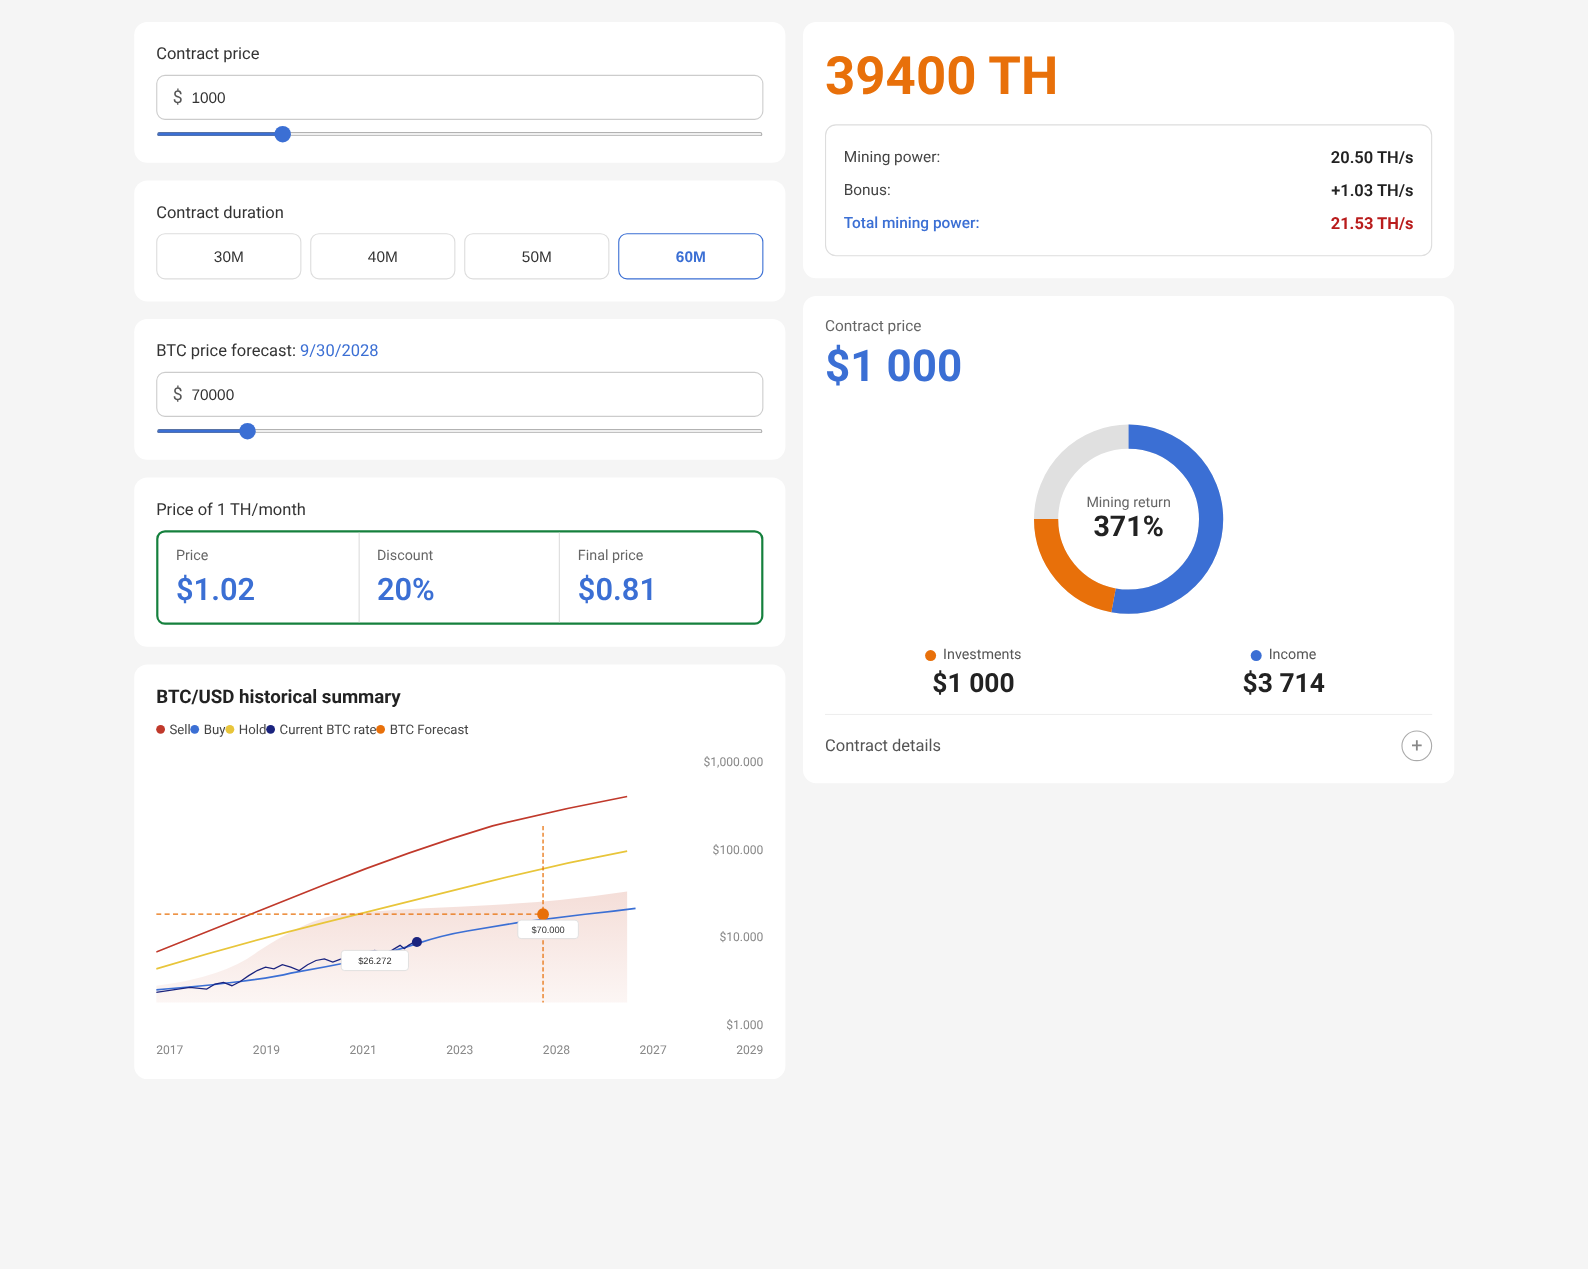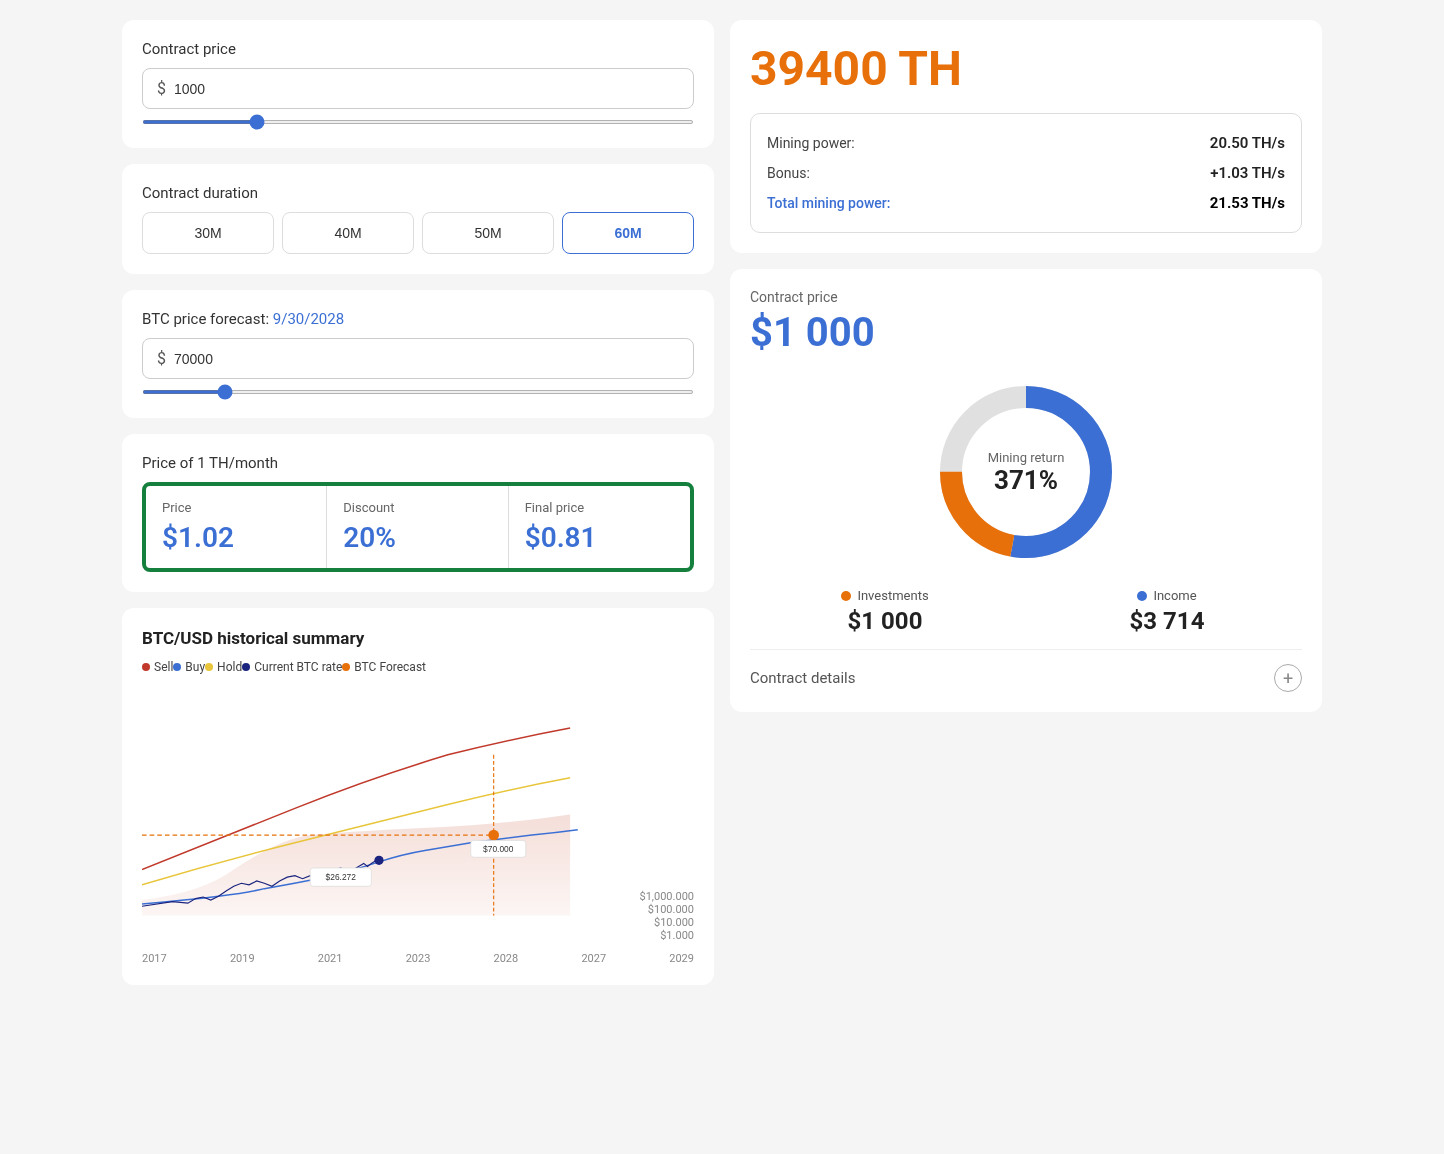--- a/index.html
+++ b/index.html
@@ -101,21 +101,21 @@
     .forecast-label a {
       color: #3b6fd4;
       text-decoration: none;
     }
 
     
     .th-price-grid {
       display: grid;
       grid-template-columns: repeat(3, 1fr);
       gap: 0;
-      border: 4px solid #15803d;
+      border: 2px solid #15803d;
       border-radius: 8px;
       overflow: hidden;
     }
     .th-price-cell {
       padding: 14px 16px;
       border-right: 1px solid #ddd;
     }
     .th-price-cell:last-child { border-right: none; }
     .th-price-cell .cell-label {
       font-size: 13px;
@@ -205,21 +205,21 @@
     .mining-info-row .mi-value {
       font-size: 15px;
       font-weight: 600;
       color: #222;
     }
     .mining-info-row.total .mi-label {
       color: #3b6fd4;
       font-weight: 500;
     }
     .mining-info-row.total .mi-value {
-      color: #000000;
+      color: #b91c1c;
       font-weight: 700;
     }
 
     
     .contract-price-right {
       background: #fff;
       border-radius: 12px;
       padding: 20px;
     }
     .cp-label {
@@ -422,21 +422,21 @@
             <circle cx="460" cy="155" r="7" fill="#e8700a"></circle>
 
             <rect x="220" y="198" width="80" height="24" rx="4" fill="white" stroke="#ddd" stroke-width="1"></rect>
             <text x="260" y="214" text-anchor="middle" font-size="11" fill="#333" font-family="sans-serif">$26.272</text>
 
             <rect x="430" y="162" width="72" height="22" rx="4" fill="white" stroke="#ddd" stroke-width="1"></rect>
             <text x="466" y="177" text-anchor="middle" font-size="11" fill="#333" font-family="sans-serif">$70.000</text>
 
           </svg>
         </div>
-        <div style="display:flex; flex-direction:column; justify-content:flex-end; padding: 4px 0; font-size:11px; color:#888; text-align:right; min-width:70px;">
+        <div style="display:flex; flex-direction:column; justify-content:space-between; padding: 4px 0; font-size:11px; color:#888; text-align:right; min-width:70px;">
           <span>$1,000.000</span>
           <span>$100.000</span>
           <span>$10.000</span>
           <span>$1.000</span>
         </div>
       </div>
       <div class="x-axis-labels">
         <span class="x-axis-label">2017</span>
         <span class="x-axis-label">2019</span>
         <span class="x-axis-label">2021</span>

